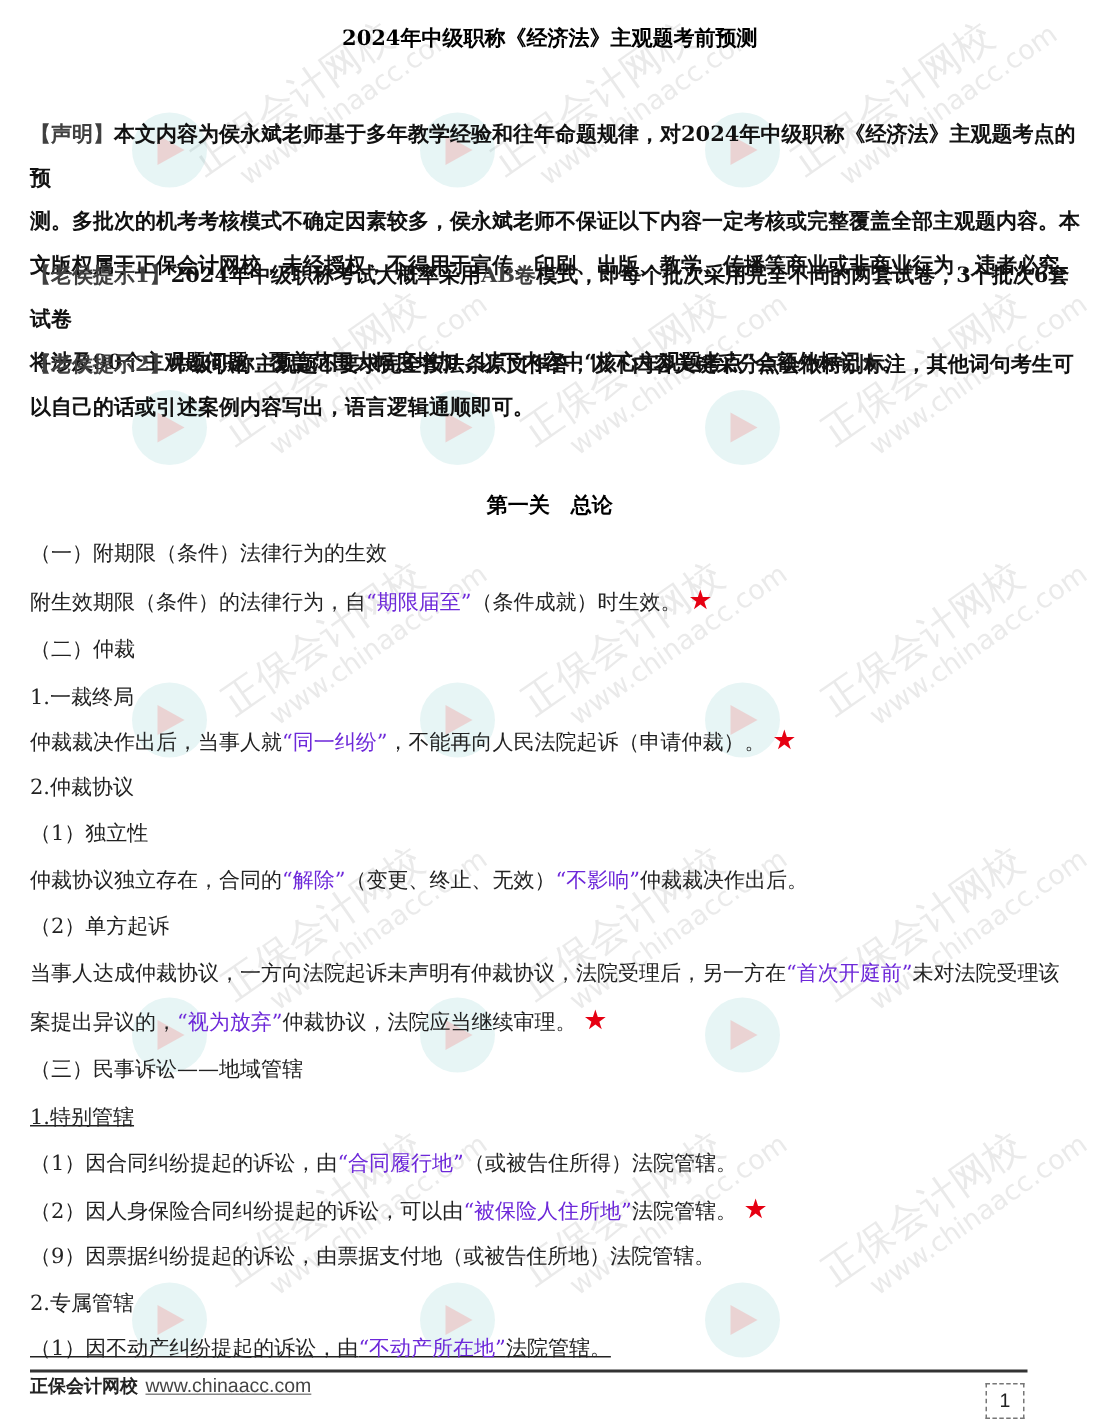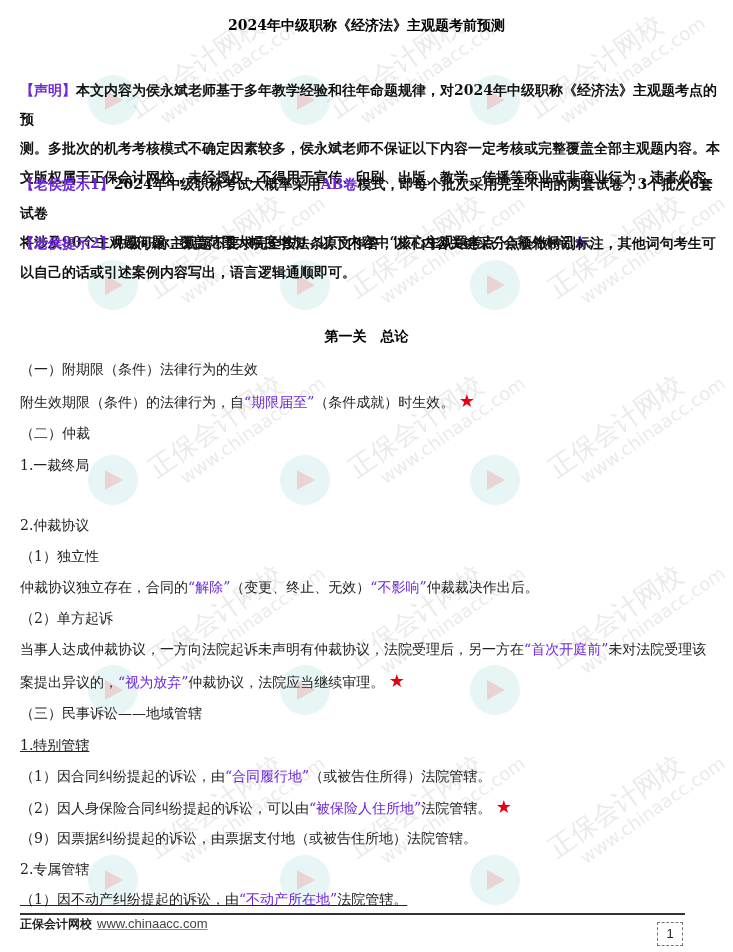--- a/index.html
+++ b/index.html
@@ -26,21 +26,21 @@
   }
   .page { position: absolute; inset: 0; z-index: 1; }
   .title {
     position: absolute; top: 17px; left: 0; width: 733px; text-align: center;
     font-weight: bold; font-size: 14px; color: #000;
   }
   .notice {
     position: absolute; left: 20px; width: 700px;
     font-size: 14px; font-weight: bold; line-height: 29px; color: #111;
   }
-  .red { color: #6d28d9; }
+  .red { color: #404040; }
   .redsoft { color: #6d28d9; }
   .star { color: #e60012; font-size: 18px; }
   .line {
     position: absolute; left: 20px; width: 700px;
     font-size: 14px; line-height: 20px; color: #222; white-space: nowrap;
   }
   .section-title {
     position: absolute; top: 328px; left: 0; width: 733px; text-align: center;
     font-weight: bold; font-size: 14px; color: #000;
   }
@@ -121,20 +121,21 @@
   <div class="section-title">第一关　总论</div>
 
   <div class="line" style="top:359px;"><span>（一）附期限（条件）法律行为的生效</span></div>
 
   <div class="line" style="top:391px;"><span>附生效期限（条件）的法律行为，自</span><span class="redsoft">“期限届至”</span><span>（条件成就）时生效。</span> <span class="star">★</span></div>
 
   <div class="line" style="top:423px;"><span>（二）仲裁</span></div>
 
   <div class="line" style="top:455px;"><span>1.一裁终局</span></div>
 
+  <div class="line" style="top:484px;"><span>仲裁裁决作出后，当事人就</span><span class="redsoft">“同一纠纷”</span><span>，不能再向人民法院起诉（申请仲裁）。</span> <span class="star">★</span></div>
 
   <div class="line" style="top:515px;"><span>2.仲裁协议</span></div>
 
   <div class="line" style="top:546px;"><span>（1）独立性</span></div>
 
   <div class="line" style="top:577px;"><span>仲裁协议独立存在，合同的</span><span class="redsoft">“解除”</span><span>（变更、终止、无效）</span><span class="redsoft">“不影响”</span><span>仲裁裁决作出后。</span></div>
 
   <div class="line" style="top:608px;"><span>（2）单方起诉</span></div>
 
   <div class="line" style="top:671px;"><span>案提出异议的，</span><span class="redsoft">“视为放弃”</span><span>仲裁协议，法院应当继续审理。</span> <span class="star">★</span></div>

